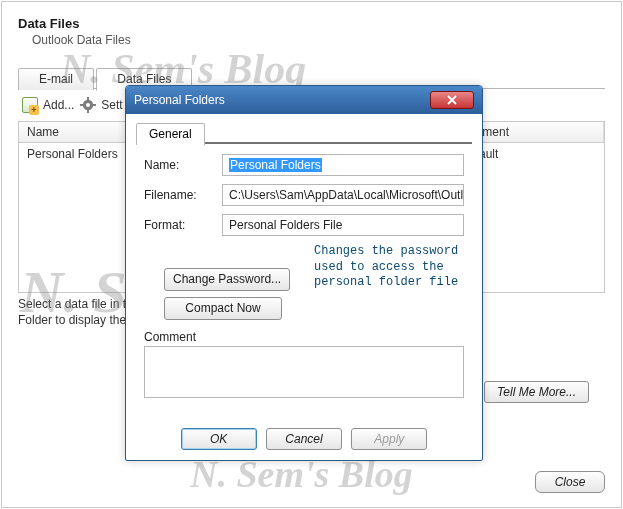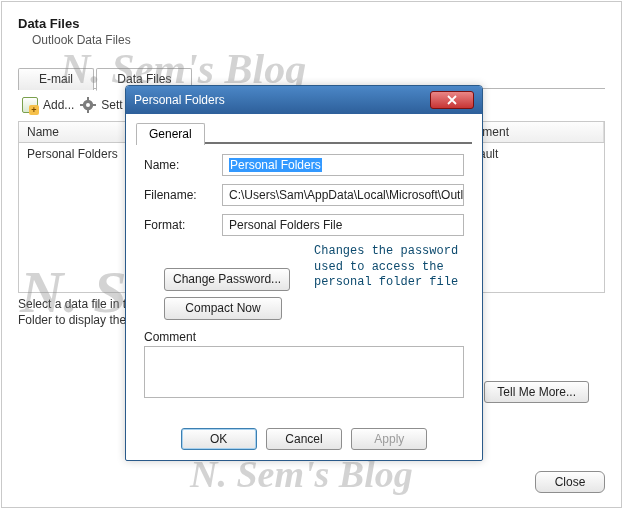--- a/index.html
+++ b/index.html
@@ -26,21 +26,21 @@
   .ico-set { position: relative; }
   .ico-set svg { width: 16px; height: 16px; }
 
   .table-head { display: flex; border: 1px solid #c9c9c9; background: linear-gradient(#fdfdfd,#efefef); height: 22px; line-height: 20px; font-size: 12px; color: #333; }
   .table-head .th { border-right: 1px solid #dcdcdc; padding: 0 8px; }
   .table-body { border: 1px solid #c9c9c9; border-top: none; height: 150px; }
   .table-row { padding: 4px 8px; color: #333; }
 
   .hint { color: #333; padding-top: 4px; max-width: 430px; line-height: 1.3; }
 
-  .btn { display:inline-block; min-width: 70px; height: 22px; line-height: 20px; border: 1px solid #8e8e8e; border-radius: 3px; background: linear-gradient(#fefefe,#e6e6e6); text-align: center; padding: 0 12px; color: #222; }
+  .btn { display:inline-block; min-width: 70px; height: 22px; line-height: 20px; border: 1px solid #8e8e8e; border-radius: 3px; background: linear-gradient(#fefefe,#e6e6e6); text-align: center; padding: 0 12px; color: #222; font-style: italic; }
   .btn.default { border-color: #3c7fb1; box-shadow: inset 0 0 0 1px #a7d1ef; }
   .btn.disabled { color: #9c9c9c; }
   .tell-more { position: absolute; right: 32px; bottom: 104px; }
   .close-bot { position: absolute; right: 16px; bottom: 14px; border-radius: 6px; }
 
   
   .dialog { position: absolute; left: 125px; top: 85px; width: 358px; height: 376px; border: 1px solid #2a5a8a; border-radius: 4px 4px 2px 2px; background: #fff; box-shadow: 0 0 8px rgba(0,0,0,0.2); }
   .dlg-title { height: 28px; background: linear-gradient(#4b87c7,#2d5f9a); border-radius: 3px 3px 0 0; color: #fff; padding: 0 8px; display: flex; align-items: center; justify-content: space-between; font-size: 12px; }
   .dlg-title .dlg-close { width: 44px; height: 18px; border: 1px solid #7a1010; border-radius: 3px; background: linear-gradient(#e98686,#c73434); display: flex; align-items: center; justify-content: center; }
   .dlg-title .dlg-close svg { width: 10px; height: 10px; }

